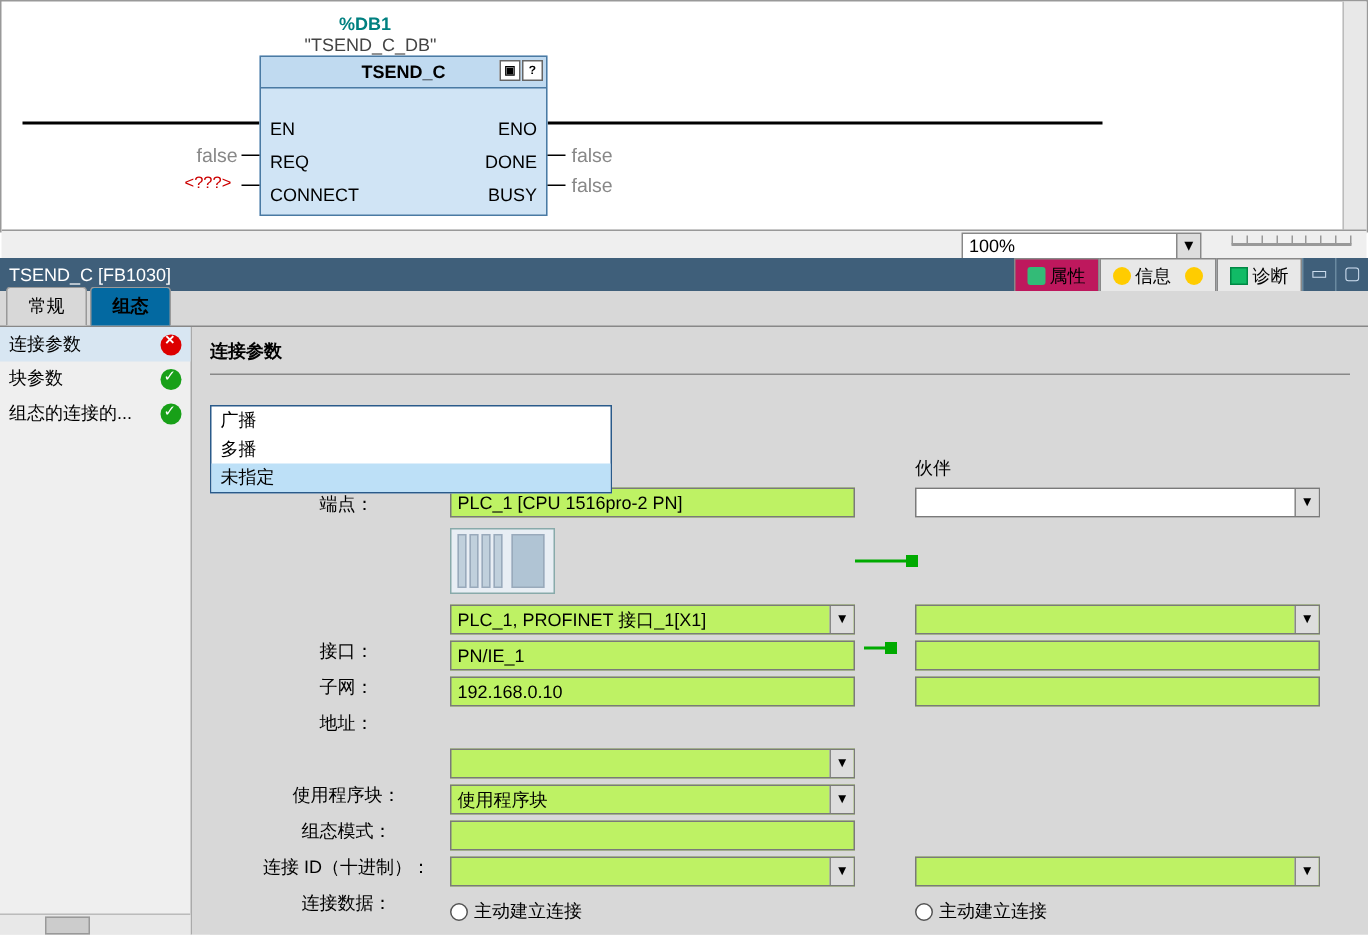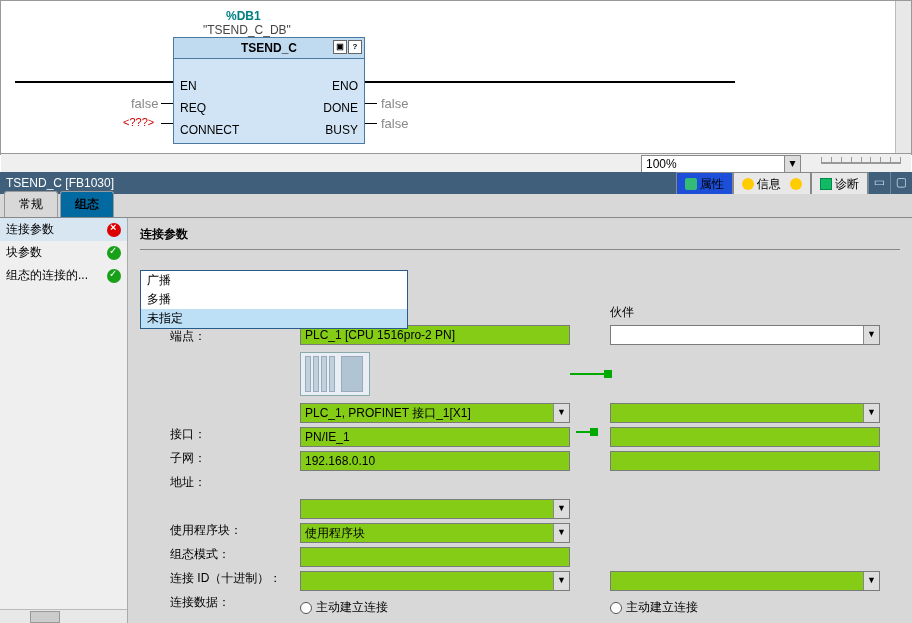--- a/index.html
+++ b/index.html
@@ -25,21 +25,21 @@
   .zoom-combo{position:absolute;left:640px;top:1px;width:160px;height:18px;border:1px solid #888;background:#fff;padding-left:4px;line-height:16px;}
   .zoom-combo .dd{position:absolute;right:0;top:0;width:16px;height:16px;background:#ddd;border-left:1px solid #888;text-align:center;line-height:14px;}
   .slider{position:absolute;left:820px;top:5px;width:80px;height:8px;}
   .slider .track{position:absolute;left:0;right:0;top:3px;height:2px;background:#999;}
   .slider .tick{position:relative;top:-2px;display:flex;justify-content:space-between;}
   .slider .tick i{width:1px;height:6px;background:#999;display:block;}
   
   .inspector-hdr{position:absolute;left:0;top:172px;right:0;height:22px;background:#3f5f7a;color:#fff;line-height:22px;padding-left:6px;}
   .inspector-hdr .tabs{position:absolute;right:0;top:0;display:flex;height:22px;}
   .itabs-btn{background:#e8e8e8;color:#000;border:1px solid #888;border-bottom:none;padding:2px 8px;display:flex;align-items:center;gap:3px;height:22px;}
-  .itabs-btn.active{background:#1d4ed8;}
+  .itabs-btn.active{background:#be185d;}
   .itabs-btn .i{width:12px;height:12px;display:inline-block;}
   .i-prop{background:#3b7; border-radius:2px;}
   .i-info{background:#ffcc00;border-radius:50%;}
   .i-diag{background:#1b6;border:1px solid #084;}
   .winbtns{display:flex;}
   .winbtn{width:22px;height:22px;background:#3f5f7a;border-left:1px solid #6a8aa0;text-align:center;line-height:20px;color:#cde;}
   
   .tabstrip{position:absolute;left:0;top:194px;right:0;height:24px;background:#d8d8d8;border-bottom:1px solid #888;display:flex;align-items:flex-end;padding-left:4px;}
   .tab{padding:4px 14px;border:1px solid #999;border-bottom:none;background:#d8d8d8;margin-right:2px;border-radius:3px 3px 0 0;}
   .tab.active{background:#0369a1;font-weight:bold;}
@@ -51,27 +51,27 @@
   .ok::after{content:"✓";color:#fff;font-size:10px;position:absolute;left:2px;top:-1px;}
   .err{width:14px;height:14px;border-radius:50%;background:#d00;position:relative;}
   .err::after{content:"×";color:#fff;font-size:11px;position:absolute;left:3px;top:-2px;font-weight:bold;}
   .propbody{position:absolute;left:128px;top:218px;right:0;bottom:0;background:#d8d8d8;overflow:hidden;}
   .propinner{position:absolute;left:12px;right:12px;top:8px;bottom:0;}
   .sect-title{font-weight:bold;margin:0 0 6px 0;}
   .hr{height:1px;background:#888;margin:2px 0 10px;}
   .panel{background:#d8d8d8;padding:6px 10px 10px 30px;}
   .sub-title{font-weight:bold;margin:4px 0 14px;}
   .cols{display:flex;}
-  .lblcol{width:130px;text-align:left;padding-right:8px;}
+  .lblcol{width:130px;text-align:center;padding-right:8px;}
   .lblcol div{height:24px;line-height:22px;white-space:nowrap;}
   .lblcol .tall{height:74px;}
   .fcol{width:270px;}
   .fcol2{width:270px;margin-left:40px;}
   .colhdr{height:24px;line-height:22px;}
-  .fld{height:20px;border:1px solid #7a7a7a;background:#84cc16;padding:1px 4px;line-height:16px;margin-bottom:4px;position:relative;}
+  .fld{height:20px;border:1px solid #7a7a7a;background:#bef264;padding:1px 4px;line-height:16px;margin-bottom:4px;position:relative;}
   .fld.white{background:#fff;}
   .fld .dd{position:absolute;right:0;top:0;width:16px;height:18px;background:#ddd;border-left:1px solid #888;text-align:center;line-height:16px;font-size:9px;}
   .devimg{height:50px;margin-bottom:4px;display:flex;align-items:center;gap:4px;}
   .rack{width:70px;height:44px;background:#e8eef4;border:1px solid #8aa;position:relative;}
   .rack i{position:absolute;top:3px;bottom:3px;width:6px;background:#c0d0dc;border:1px solid #9ab;}
   .sp{height:50px;margin-bottom:4px;}
   .link{height:50px;display:flex;align-items:center;justify-content:center;}
   .linkline{width:56px;height:2px;background:#0a0;position:relative;}
   .linkline::after{content:"";position:absolute;right:-2px;top:-3px;width:8px;height:8px;background:#0a0;}
   .gap{height:24px;}

